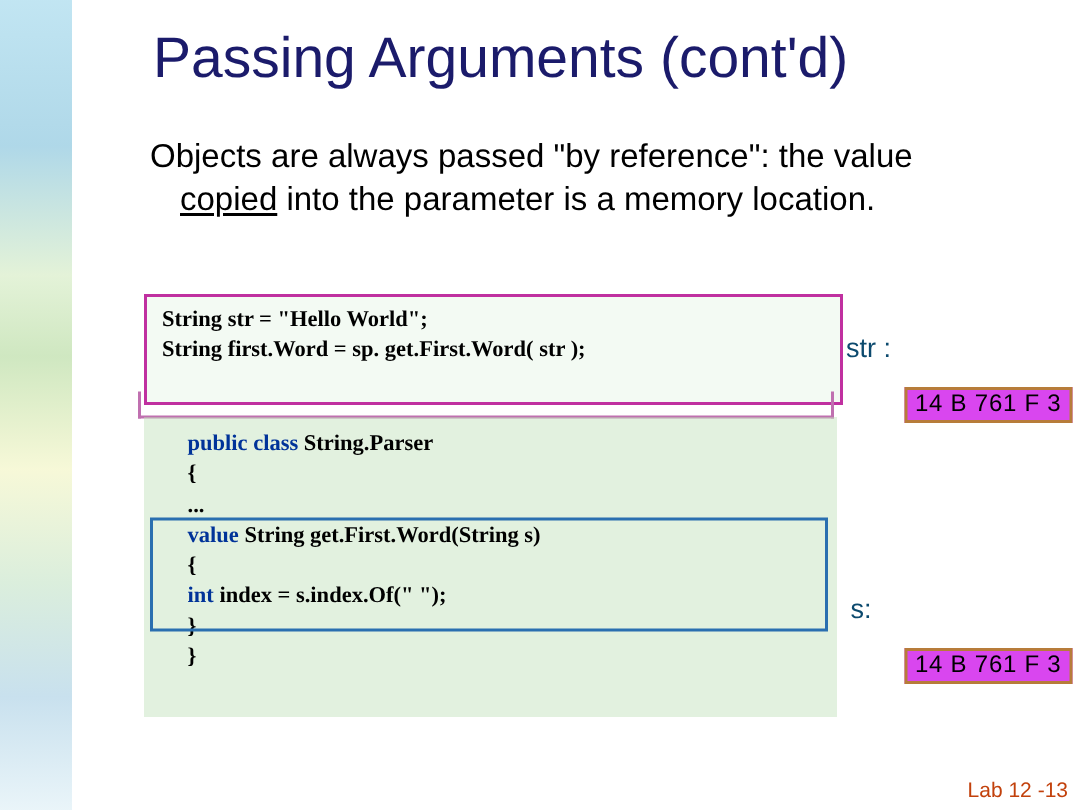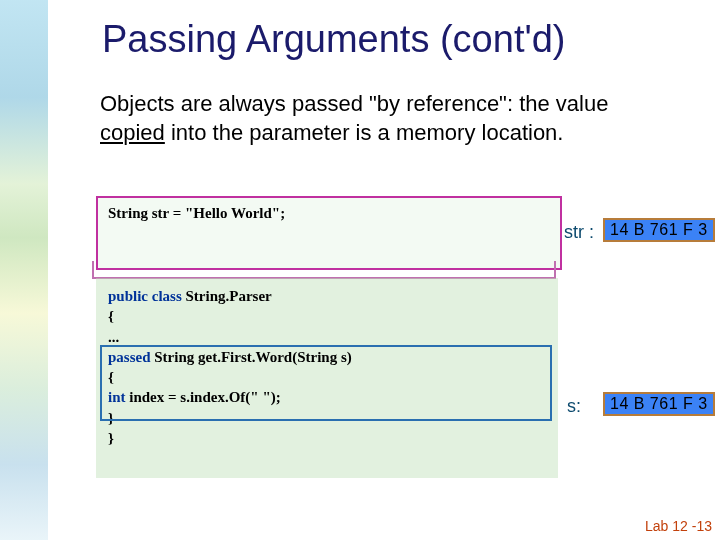--- a/index.html
+++ b/index.html
@@ -25,32 +25,32 @@
     color: #1b1b6b;
     font-weight: 400;
   }
   .body-text {
     position: absolute;
     left: 100px; top: 90px; width: 560px;
     font-size: 22px;
     line-height: 1.3;
     color: #000;
   }
-  .body-text .u { text-decoration: underline; }
+  .body-text .u { text-decoration: underline; margin-left: 20px; }
   .code {
     position: absolute;
     left: 108px; width: 430px;
     font-family: "Times New Roman", serif;
     font-size: 15px;
     font-weight: bold;
     color: #000;
     line-height: 1.35;
   }
   .code1 { top: 203px; }
-  .code2 { top: 286px; }
+  .code2 { top: 286px; margin-left: 17px; }
   .kw { color: #003399; }
   .box-pink-top {
     position: absolute;
     left: 96px; top: 196px; width: 462px; height: 70px;
     border: 2px solid #c030a0;
     background: rgba(200,230,200,.22);
     z-index: -1;
   }
   .box-green-mid {
     position: absolute;
@@ -76,26 +76,27 @@
   .mem-label {
     position: absolute;
     font-size: 18px;
     color: #0c4a6e;
   }
   .mem-label.top { left: 564px; top: 222px; }
   .mem-label.bot { left: 567px; top: 396px; }
   .mem-box {
     position: absolute;
     border: 2px solid #b77c3a;
-    background: #3b82f6;
+    background: #d946ef;
     font-size: 16px;
     padding: 1px 5px;
     letter-spacing: .5px;
     color: #000;
     text-align: center;
+    margin-top: 40px;
   }
   .mem-box.top { left: 603px; top: 218px; }
   .mem-box.bot { left: 603px; top: 392px; }
   .footer {
     position: absolute;
     right: 8px; bottom: 6px;
     font-size: 14px;
     color: #c2410c;
   }
 </style>
@@ -112,27 +113,28 @@
   <span>Objects are always passed "by reference": the value </span><span class="u">copied</span><span> into the parameter is a memory location.</span>
 </div>
 
 <div class="box-pink-top"></div>
 <div class="box-pink-mid-border"></div>
 <div class="box-green-mid"></div>
 <div class="box-blue"></div>
 
 <div class="code code1">
   <div>String str = "Hello World";</div>
+  <div>String first.Word = sp. get.First.Word( str );</div>
 </div>
 
 <div class="code code2">
   <div><span class="kw">public class</span><span> String.Parser</span></div>
   <div>{</div>
   <div>   ...</div>
-  <div><span>   </span><span class="kw">passed</span><span> String get.First.Word(String s)</span></div>
+  <div><span>   </span><span class="kw">value</span><span> String get.First.Word(String s)</span></div>
   <div>   {</div>
   <div><span>      </span><span class="kw">int</span><span> index = s.index.Of(" ");</span></div>
   <div>   }</div>
   <div>}</div>
 </div>
 
 <div class="mem-label top">str :</div>
 <div class="mem-box top">14 B 761 F 3</div>
 
 <div class="mem-label bot">s:</div>

